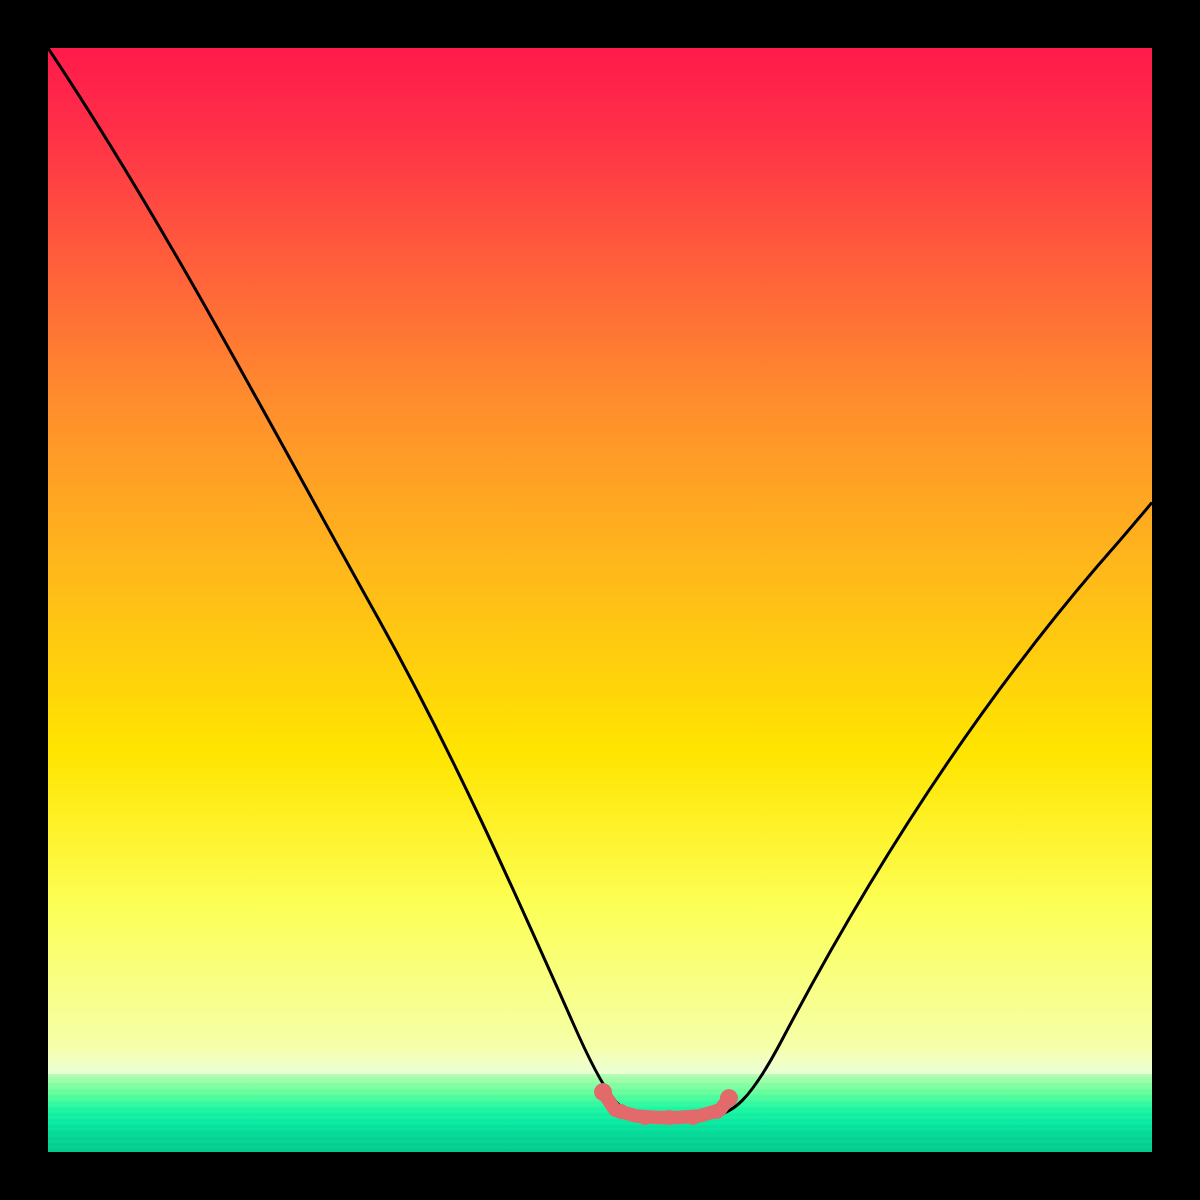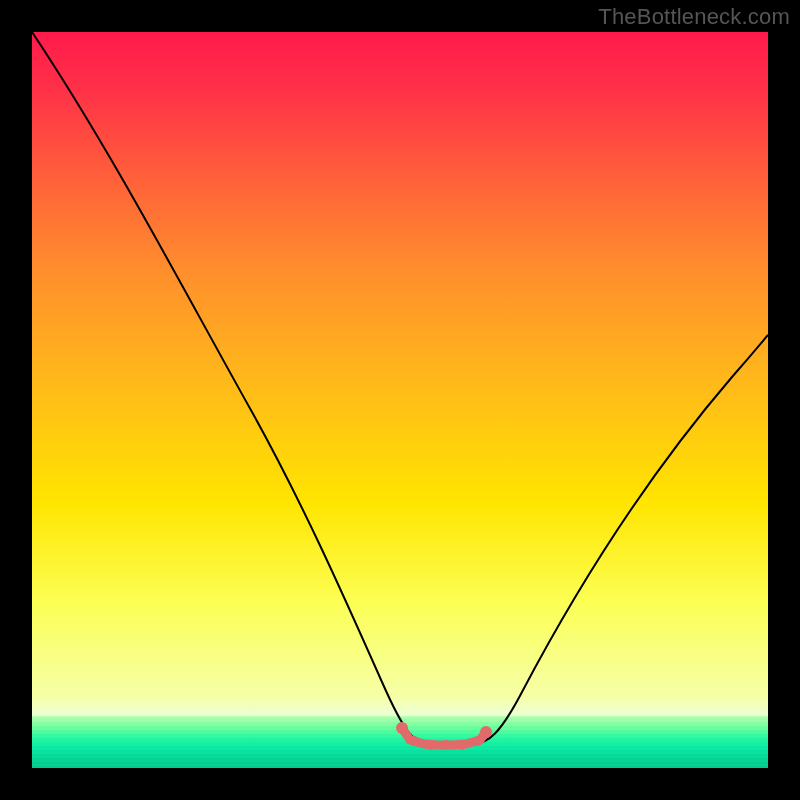--- a/index.html
+++ b/index.html
@@ -153,14 +153,13 @@
       <circle class="dot" cx="370" cy="696" r="6"></circle>
       <circle class="dot" cx="382" cy="709" r="5"></circle>
       <circle class="dot" cx="398" cy="713" r="5"></circle>
       <circle class="dot" cx="414" cy="713" r="5"></circle>
       <circle class="dot" cx="430" cy="713" r="5"></circle>
       <circle class="dot" cx="446" cy="709" r="5"></circle>
       <circle class="dot" cx="454" cy="700" r="6"></circle>
     </svg>
   </div>
 
-  <div class="watermark">TheBottleneck.com</div>
 </div>
 
 </body></html>

